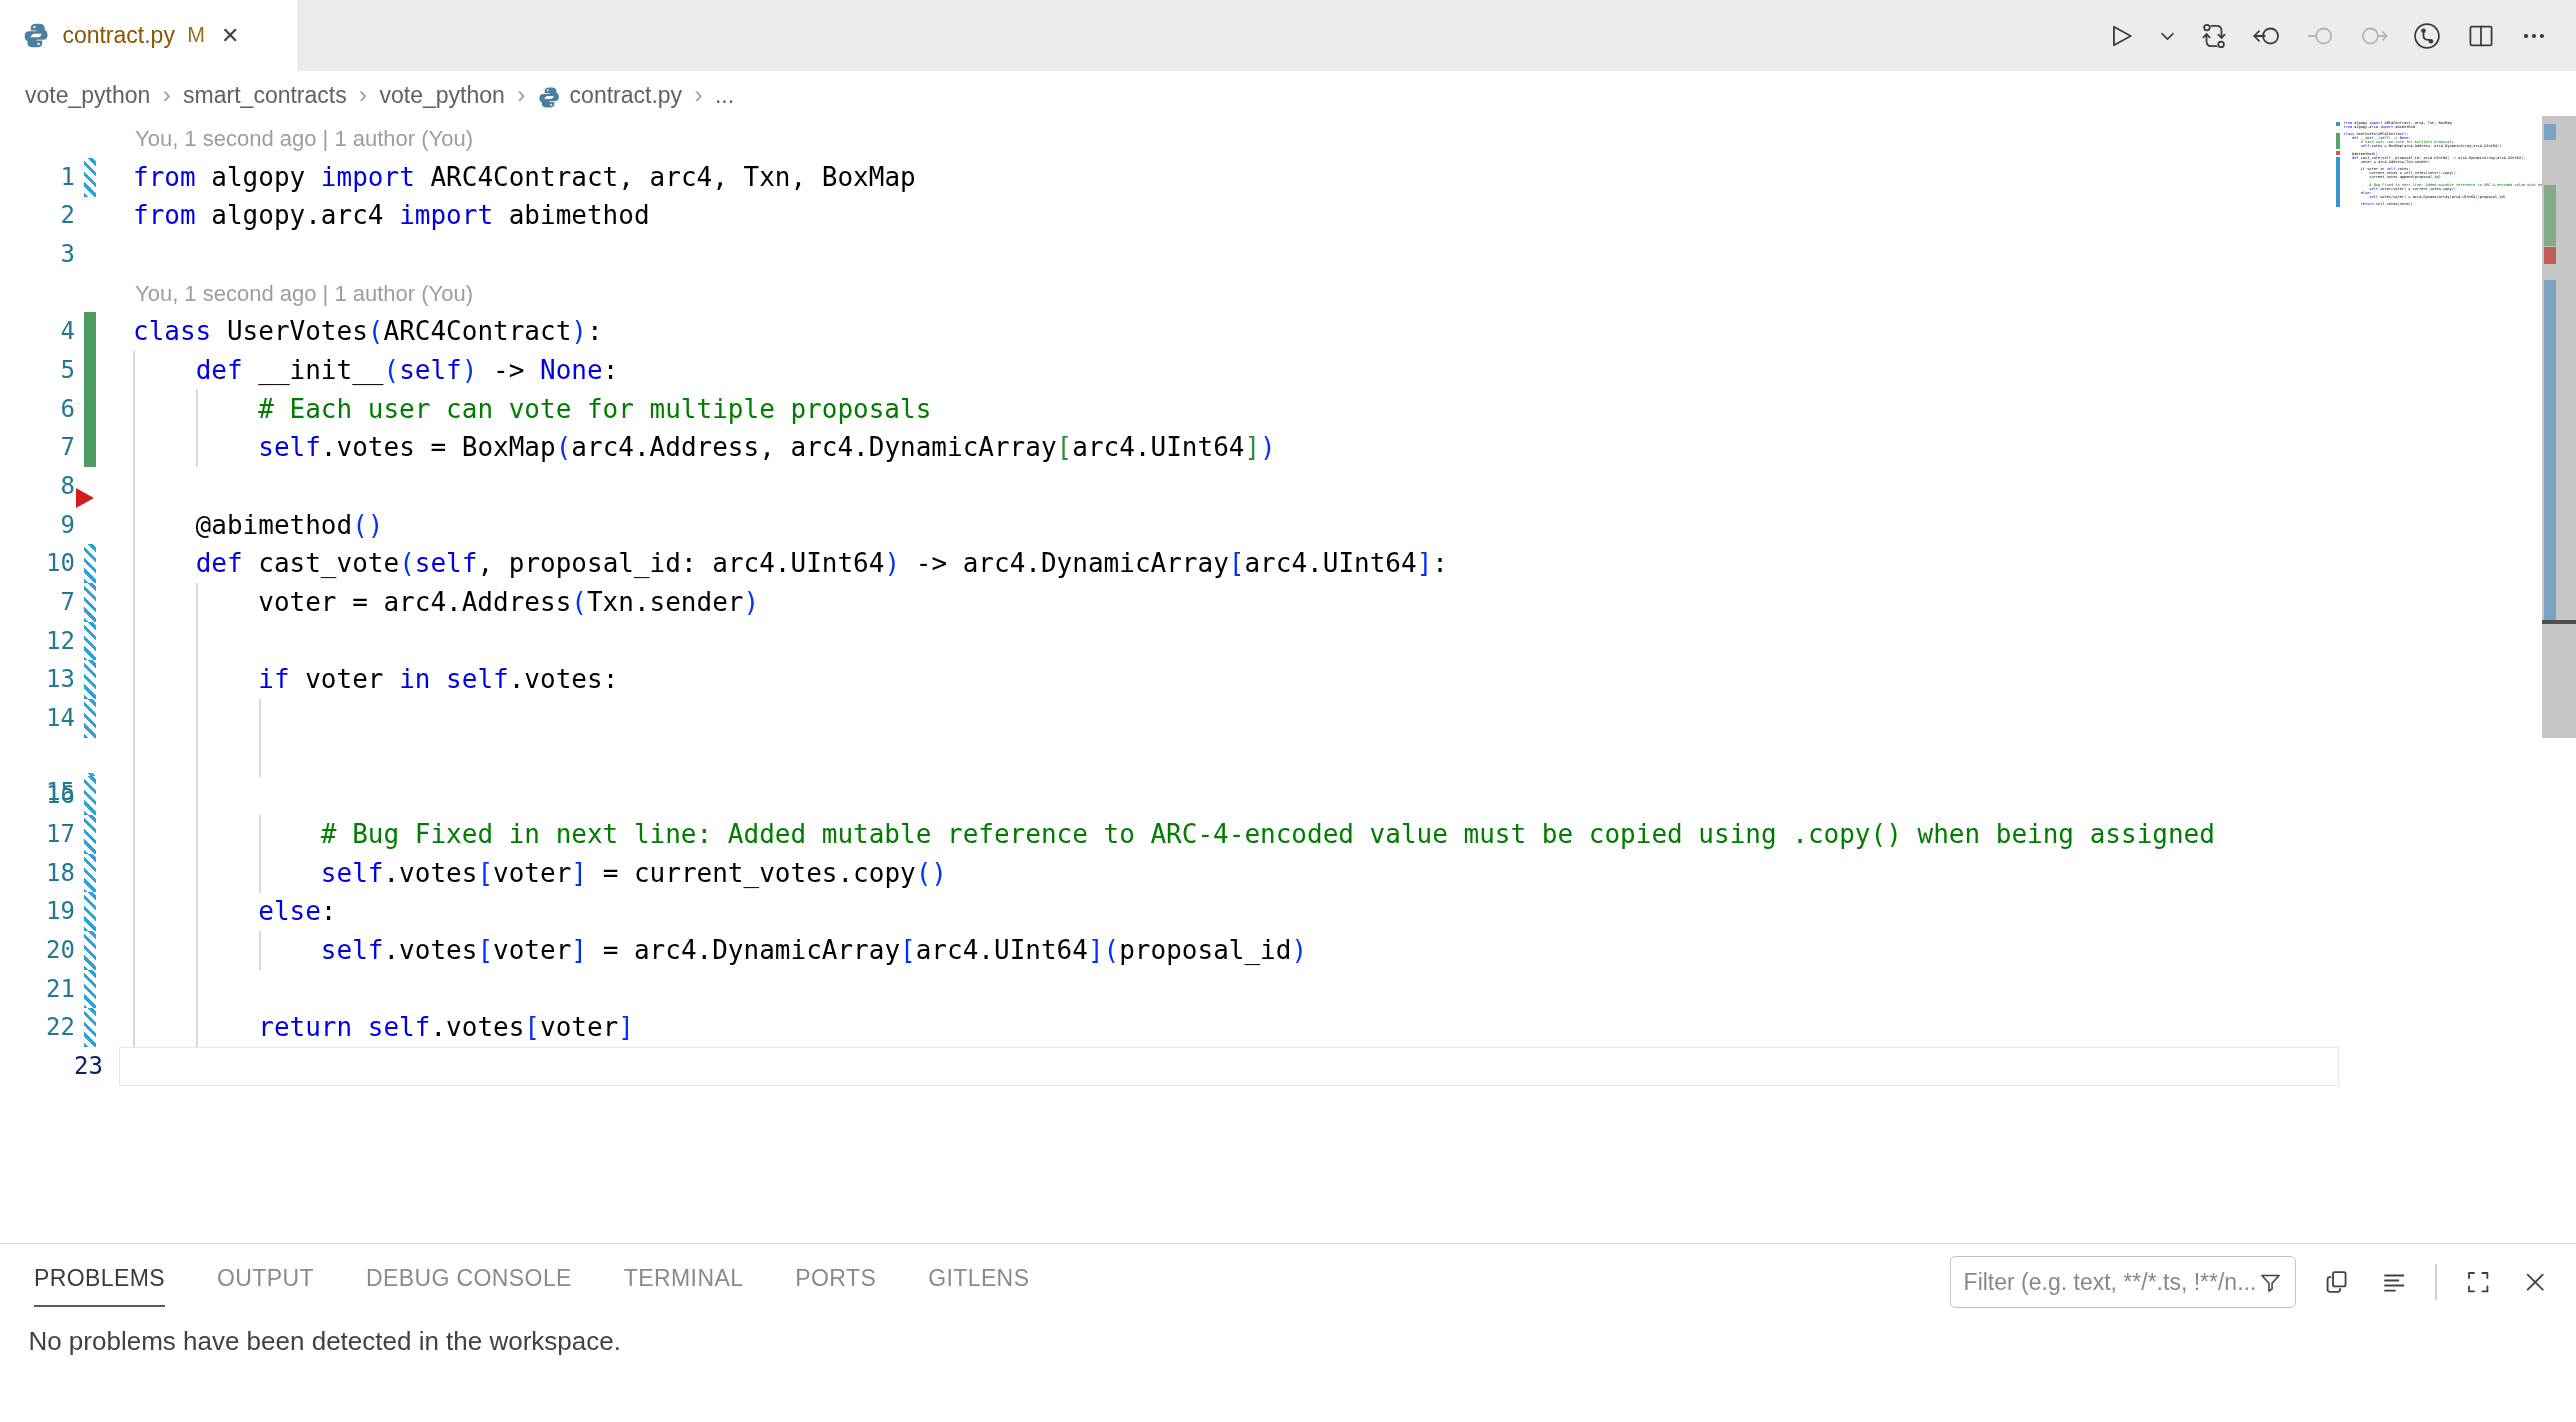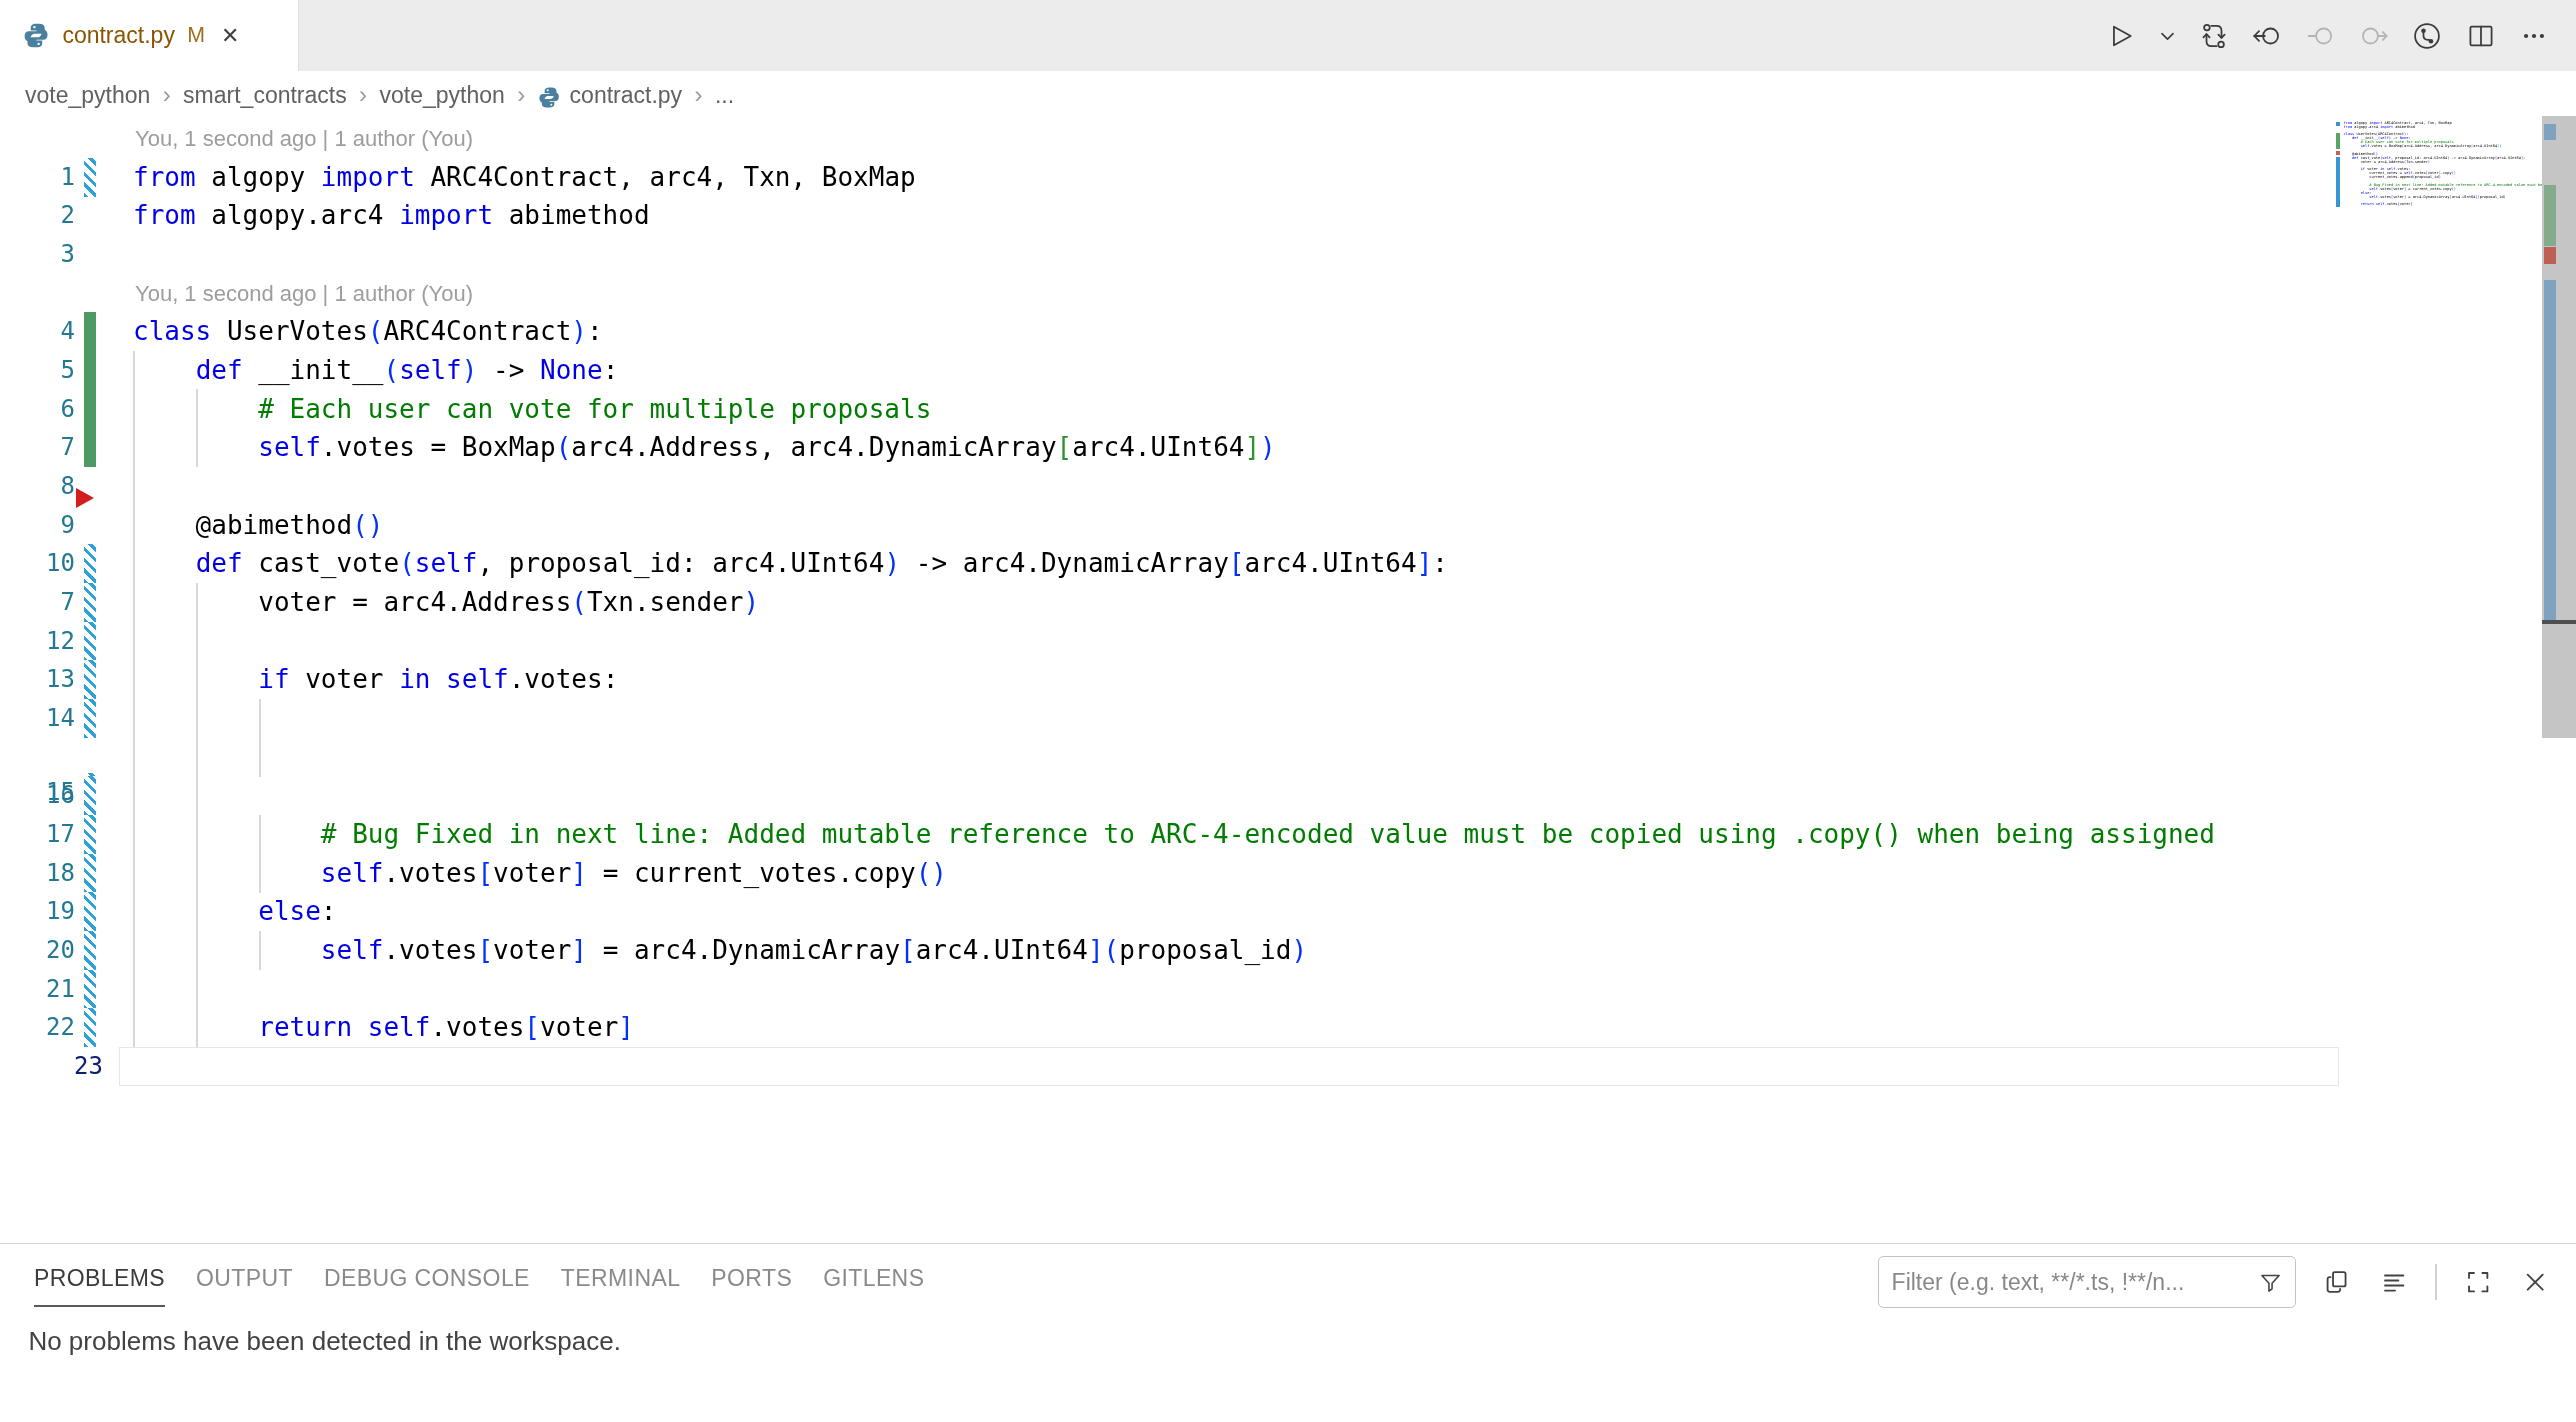--- a/index.html
+++ b/index.html
@@ -64,26 +64,26 @@
 
   
   #sb-track1 { position:absolute; left:2542px; top:116px; width:34px; height:504px; background:#c5c5c5; }
   #sb-edge   { position:absolute; left:2542px; top:620px; width:34px; height:4.4px; background:#4f4f4f; }
   #sb-track2 { position:absolute; left:2542px; top:624px; width:34px; height:114px; background:#c5c5c5; }
   .ruler-mark { position:absolute; left:2544px; width:12.4px; }
 
   
   #panel { position:absolute; left:0; top:1243px; width:2576px; height:180px; background:#fff;
     border-top:1.8px solid #d6d6d6; }
-  #panel-tabs { position:absolute; left:34px; top:21.3px; display:flex; gap:31px; }
+  #panel-tabs { position:absolute; left:34px; top:21.3px; display:flex; gap:52px; }
   .ptab { font-size:23px; letter-spacing:0.4px; color:#8a8a8a; padding-bottom:12.4px; cursor:pointer; }
   .ptab.active { color:#3b3b3b; border-bottom:2.7px solid #5a5a5a; }
   #panel-status { position:absolute; left:28.4px; top:82px; font-size:26px; color:#424242; }
   #panel-right { position:absolute; right:25px; top:12.4px; display:flex; align-items:center; gap:25px; }
-  #filter-box { width:418px; height:52px; border:1.8px solid #c2c2c2; border-radius:5.3px; background:#fff;
+  #filter-box { width:346px; height:52px; border:1.8px solid #c2c2c2; border-radius:5.3px; background:#fff;
     display:flex; align-items:center; padding:0 12.4px; }
   #filter-placeholder { flex:1; font-size:23px; color:#888888; white-space:nowrap; overflow:hidden; }
   #filter-box svg { width:25px; height:25px; stroke:#424242; fill:none; stroke-width:2; stroke-linejoin:round; flex:none; }
   .picon { width:32px; height:32px; display:flex; align-items:center; justify-content:center; cursor:pointer; }
   .picon svg { width:28.4px; height:28.4px; stroke:#424242; fill:none; stroke-width:2.2; stroke-linecap:round; stroke-linejoin:round; }
   .vsep { width:1.8px; height:36px; background:#d2d2d2; }
   .pyicon path { fill:#4b7fa0; }
 </style>
 </head>
 <body>

